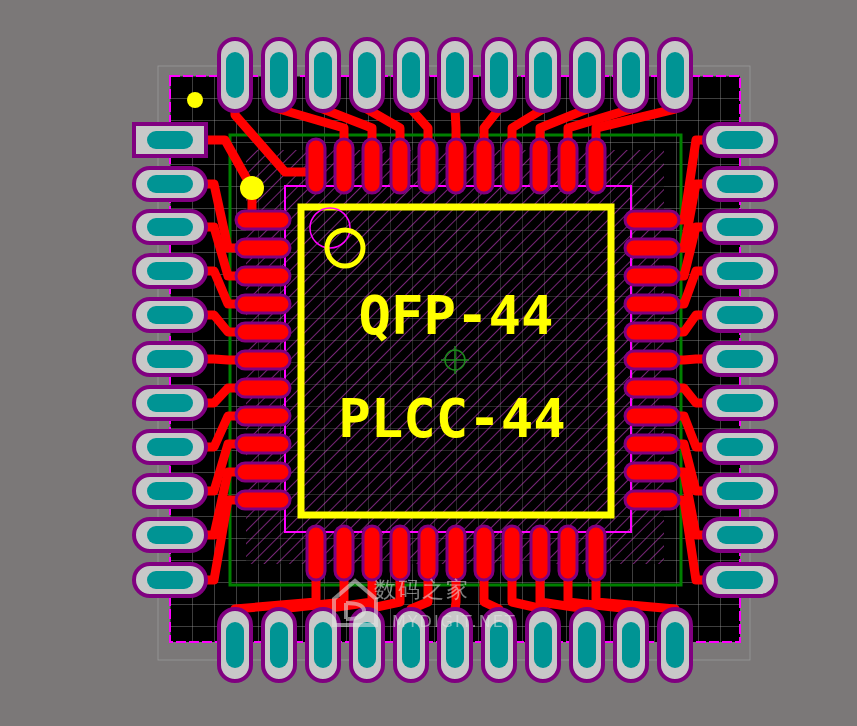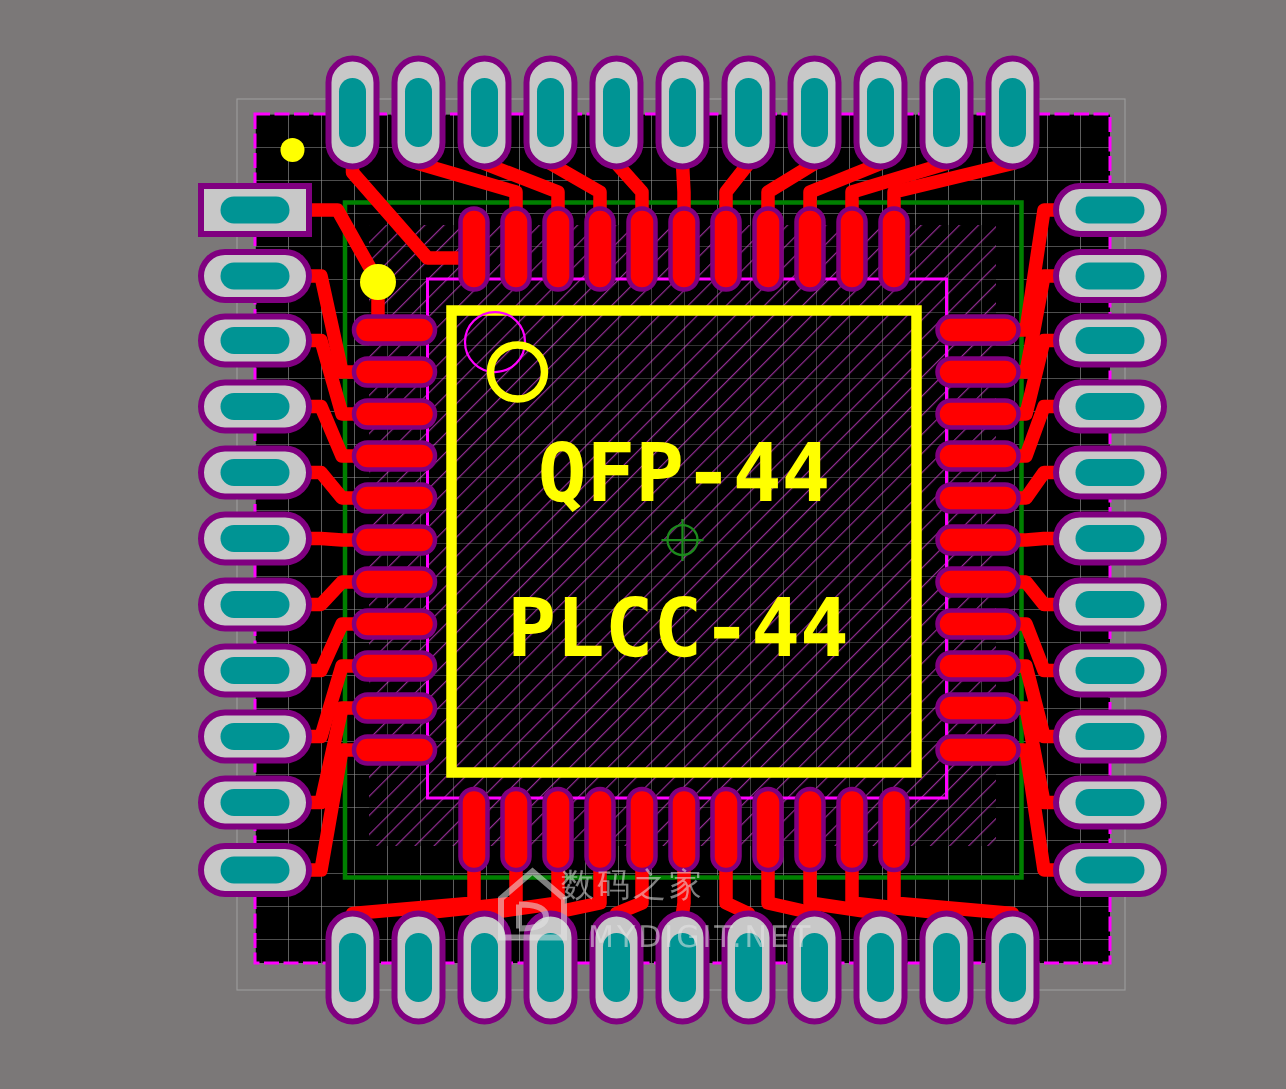--- a/index.html
+++ b/index.html
@@ -1,21 +1,21 @@
 <!DOCTYPE html>
 <html><head>
 <meta charset="utf-8">
 <style>
   html, body { margin:0; padding:0; }
   body { width:857px; height:726px; background:#7b7878; overflow:hidden; font-family:"DejaVu Sans", sans-serif; }
   #canvas { position:absolute; left:0; top:0; width:857px; height:726px; }
   .label-text { font-family:"DejaVu Sans Mono", monospace; font-weight:bold; fill:#ffff00; }
   .wm { position:absolute; left:330px; top:575px; color:rgba(230,230,230,0.55); font-family:"DejaVu Sans", sans-serif; }
   .wm .cn { font-size:22px; letter-spacing:2px; position:absolute; left:44px; top:0; white-space:nowrap; }
-  .wm .en { font-size:20px; letter-spacing:2px; position:absolute; left:62px; top:37px; white-space:nowrap; }
+  .wm .en { font-size:16px; letter-spacing:2px; position:absolute; left:62px; top:37px; white-space:nowrap; }
   .wm .logo { position:absolute; left:0; top:2px; width:50px; height:52px; }
 </style>
 </head>
 <body>
 
 <svg id="canvas" width="857" height="726" viewBox="0 0 857 726" xmlns="http://www.w3.org/2000/svg">
   <defs>
     <pattern id="hatch" patternUnits="userSpaceOnUse" width="9" height="9" patternTransform="rotate(45)">
       <rect width="9" height="9" fill="#000"></rect>
       <line x1="0" y1="0" x2="0" y2="9" stroke="#9b2f9b" stroke-width="1.6"></line>

